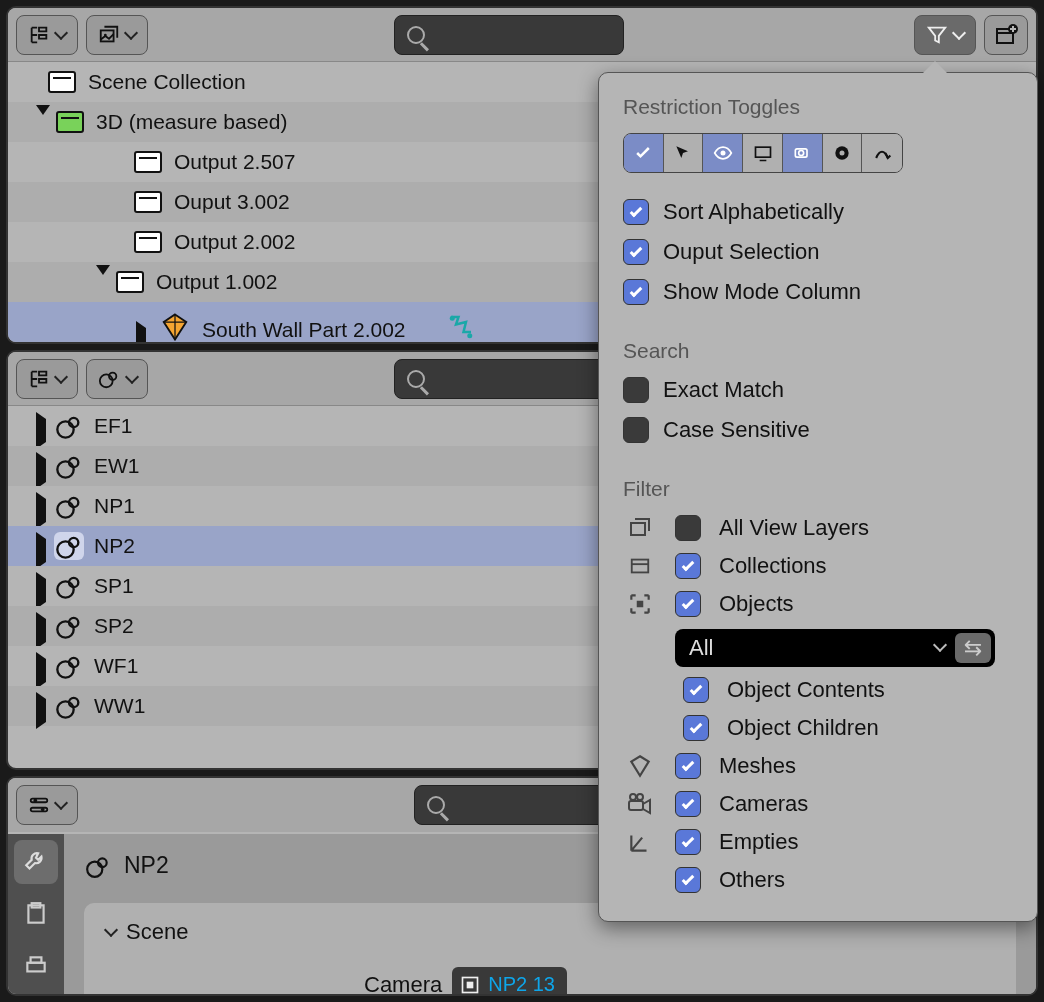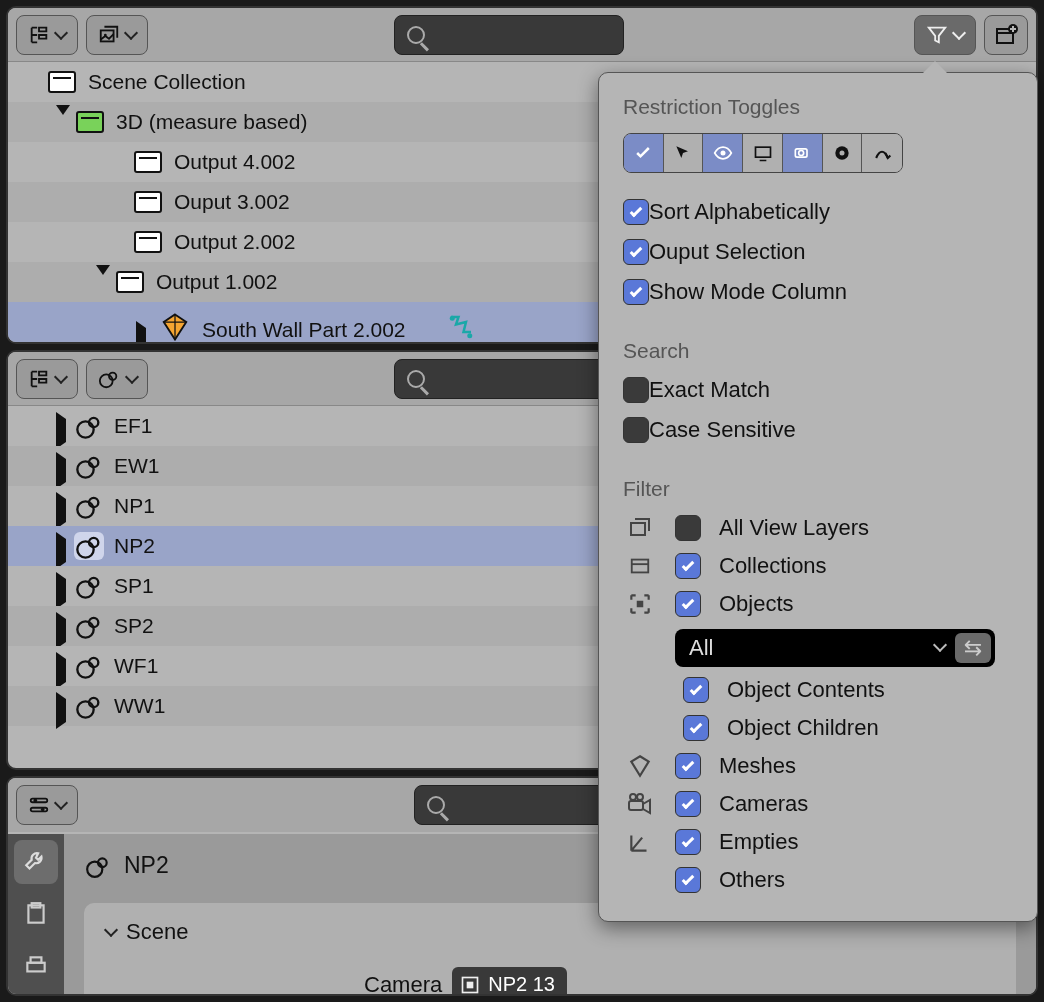--- a/index.html
+++ b/index.html
@@ -25,21 +25,21 @@
 
   
   .tree { font-size: 21px; color: #111; }
   .row { height: 40px; display: flex; align-items: center; padding-left: 8px; position: relative; }
   .row.stripe0 { background: #b5b5b5; }
   .row.stripe1 { background: #adadad; }
   .row.sel { background: #99a4c8; }
   .row .tri { width: 14px; height: 14px; margin-right: 6px; }
   .tri-down { width: 0; height: 0; border-left: 7px solid transparent; border-right: 7px solid transparent; border-top: 10px solid #111; }
   .tri-right { width: 0; height: 0; border-top: 7px solid transparent; border-bottom: 7px solid transparent; border-left: 10px solid #111; }
-  .indent1 { padding-left: 48px; }
+  .indent1 { padding-left: 28px; }
   .indent2 { padding-left: 88px; }
   .indent3 { padding-left: 126px; }
   .indent4 { padding-left: 128px; align-items: flex-end; }
   .icon-box  { width: 28px; height: 22px; border: 2px solid #111; border-radius: 3px; background: #fff; position: relative; margin-right: 12px; }
   .icon-box::before { content: ""; position: absolute; left: 3px; right: 3px; top: 4px; height: 2px; background: #111; }
   .icon-box.green { background: #79d25a; }
   .icon-mat { width: 30px; height: 28px; margin-right: 10px; position: relative; }
   .icon-mat svg { width: 30px; height: 28px; }
 
   .row-label { white-space: nowrap; }
@@ -50,31 +50,31 @@
   
   .prop-header { height: 54px; background: #a7a7a7; display: flex; align-items: center; padding: 0 8px; gap: 8px; }
   .prop-tabs { position: absolute; left: 0; top: 56px; width: 56px; bottom: 0; background: #4f4f4f; display: flex; flex-direction: column; align-items: center; padding-top: 6px; gap: 8px; }
   .prop-tab { width: 44px; height: 44px; border-radius: 8px; display: flex; align-items: center; justify-content: center; }
   .prop-tab.active { background: #6d6d6d; }
   .prop-body { position: absolute; left: 56px; top: 56px; right: 0; bottom: 0; background: #9a9a9a; padding: 18px 20px; color: #111; font-size: 22px; }
   .prop-title { display: flex; align-items: center; gap: 12px; margin-bottom: 24px; font-size: 23px; }
   .scene-panel { background: #b0b0b0; border-radius: 10px; padding: 16px 20px; }
   .scene-head { display: flex; align-items: center; gap: 10px; font-size: 22px; margin-bottom: 22px; }
   .scene-row { display: flex; align-items: center; gap: 10px; justify-content: flex-start; padding-left: 260px; }
-  .scene-field { background: #393939; color: #ffffff; border-radius: 6px; padding: 6px 12px 6px 8px; display: flex; align-items: center; gap: 8px; font-size: 20px; }
+  .scene-field { background: #393939; color: #0ea5e9; border-radius: 6px; padding: 6px 12px 6px 8px; display: flex; align-items: center; gap: 8px; font-size: 20px; }
 
   
   .popover { position: absolute; top: 72px; right: 6px; width: 440px; background: #b5b5b5; border: 1.5px solid #555; border-radius: 10px; box-shadow: 0 6px 20px rgba(0,0,0,0.45); z-index: 50; padding: 22px 24px 16px; color: #333; font-size: 22px; }
   .popover::before { content: ""; position: absolute; top: -12px; right: 88px; width: 0; height: 0; border-left: 14px solid transparent; border-right: 14px solid transparent; border-bottom: 14px solid #b5b5b5; }
   .pop-section-title { color: #555; font-size: 21px; margin-bottom: 14px; }
   .toggle-strip { display: flex; border: 1.5px solid #444; border-radius: 8px; overflow: hidden; margin-bottom: 26px; width: 280px; }
   .tog { width: 40px; height: 38px; display: flex; align-items: center; justify-content: center; border-right: 1px solid #555; background: #b0b0b0; }
   .tog:last-child { border-right: none; }
   .tog.on { background: #7b8cc6; }
-  .check-row { display: flex; align-items: flex-start; margin-bottom: 14px; color: #111; }
+  .check-row { display: flex; align-items: flex-start; gap: 14px; margin-bottom: 14px; color: #111; }
   .cbox { width: 26px; height: 26px; border-radius: 6px; border: 1px solid #333; display: flex; align-items: center; justify-content: center; flex-shrink: 0; }
   .cbox.on  { background: #5a78d8; }
   .cbox.off { background: #3a3a3a; }
   .cbox .tick { width: 6px; height: 12px; border-right: 3px solid #fff; border-bottom: 3px solid #fff; transform: rotate(45deg); margin-top: -2px; }
   .pop-gap { height: 20px; }
   .filter-row { display: flex; align-items: center; gap: 18px; margin-bottom: 12px; color: #111; }
   .filter-icon { width: 34px; display: flex; justify-content: center; }
   .filter-sub { margin-left: 52px; padding-left: 8px; }
   .select { height: 38px; background: #000000; color: #ddd; border-radius: 8px; display: flex; align-items: center; padding: 0 14px; gap: 8px; margin: 6px 0 10px 52px; width: 320px; position: relative; }
   .select .chev { position: absolute; right: 50px; top: 15px; }
@@ -129,21 +129,21 @@
       <span class="icon-box"></span>
       <span class="row-label">Scene Collection</span>
     </div>
     <div class="row stripe1 indent1">
       <span class="tri"><span class="tri-down"></span></span>
       <span class="icon-box green"></span>
       <span class="row-label">3D (measure based)</span>
     </div>
     <div class="row stripe0 indent3">
       <span class="icon-box"></span>
-      <span class="row-label">Output 4.002</span>
+      <span class="row-label">Output 2.507</span>
     </div>
     <div class="row stripe1 indent3">
       <span class="icon-box"></span>
       <span class="row-label">Ouput 3.002</span>
     </div>
     <div class="row stripe0 indent3">
       <span class="icon-box"></span>
       <span class="row-label">Output 2.002</span>
     </div>
     <div class="row stripe1 indent2">

